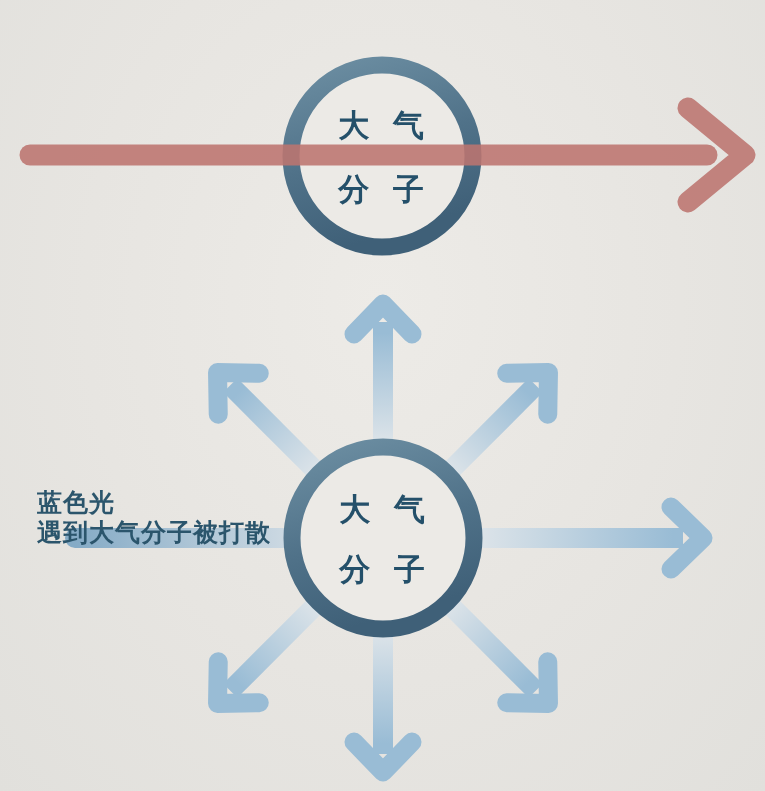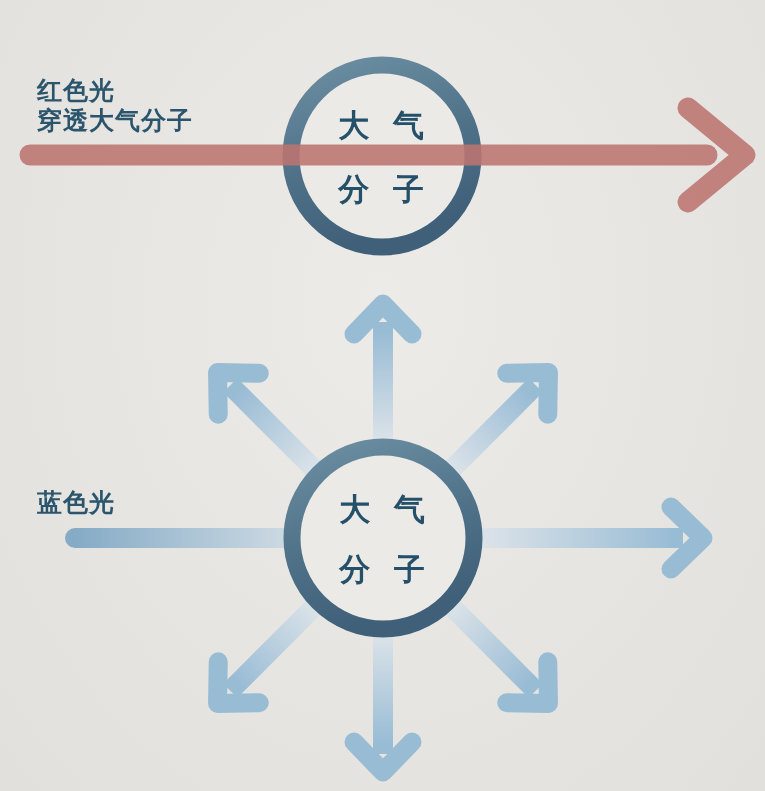--- a/index.html
+++ b/index.html
@@ -91,22 +91,19 @@
       <use href="#scatterArrow" transform="rotate(180)"></use>
       <use href="#scatterArrow" transform="rotate(225)"></use>
       <use href="#scatterArrow" transform="rotate(315)"></use>
 
       <circle r="91" fill="#eceae6" stroke="url(#ringGrad)" stroke-width="17"></circle>
       <text class="molecule-text" x="3" y="-18" text-anchor="middle">大 气</text>
       <text class="molecule-text" x="3" y="42" text-anchor="middle">分 子</text>
     </g>
   </svg>
 
-  <div class="heading heading-top">
-    <div>红色光</div>
-    <div>穿透大气分子</div>
-  </div>
 
   <div class="heading heading-bottom">
     <div>蓝色光</div>
+    <div>遇到大气分子被打散</div>
   </div>
 
 </div>
 
 </body></html>

